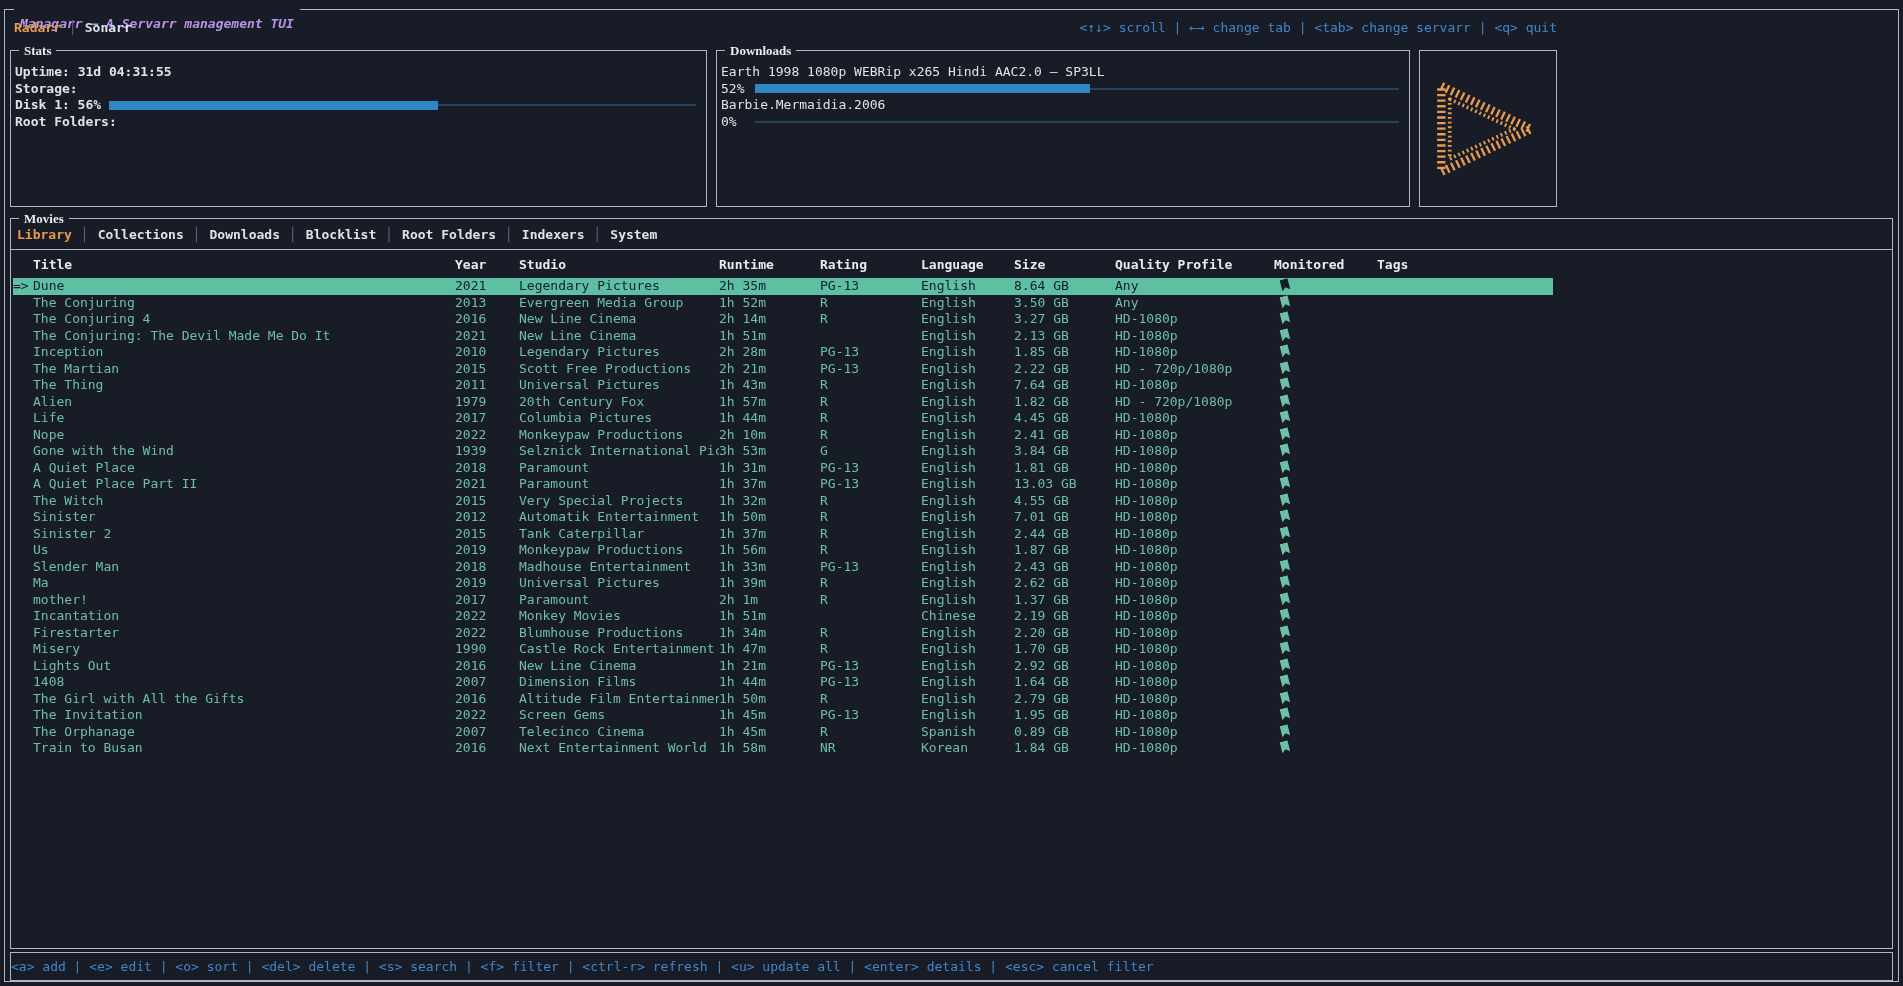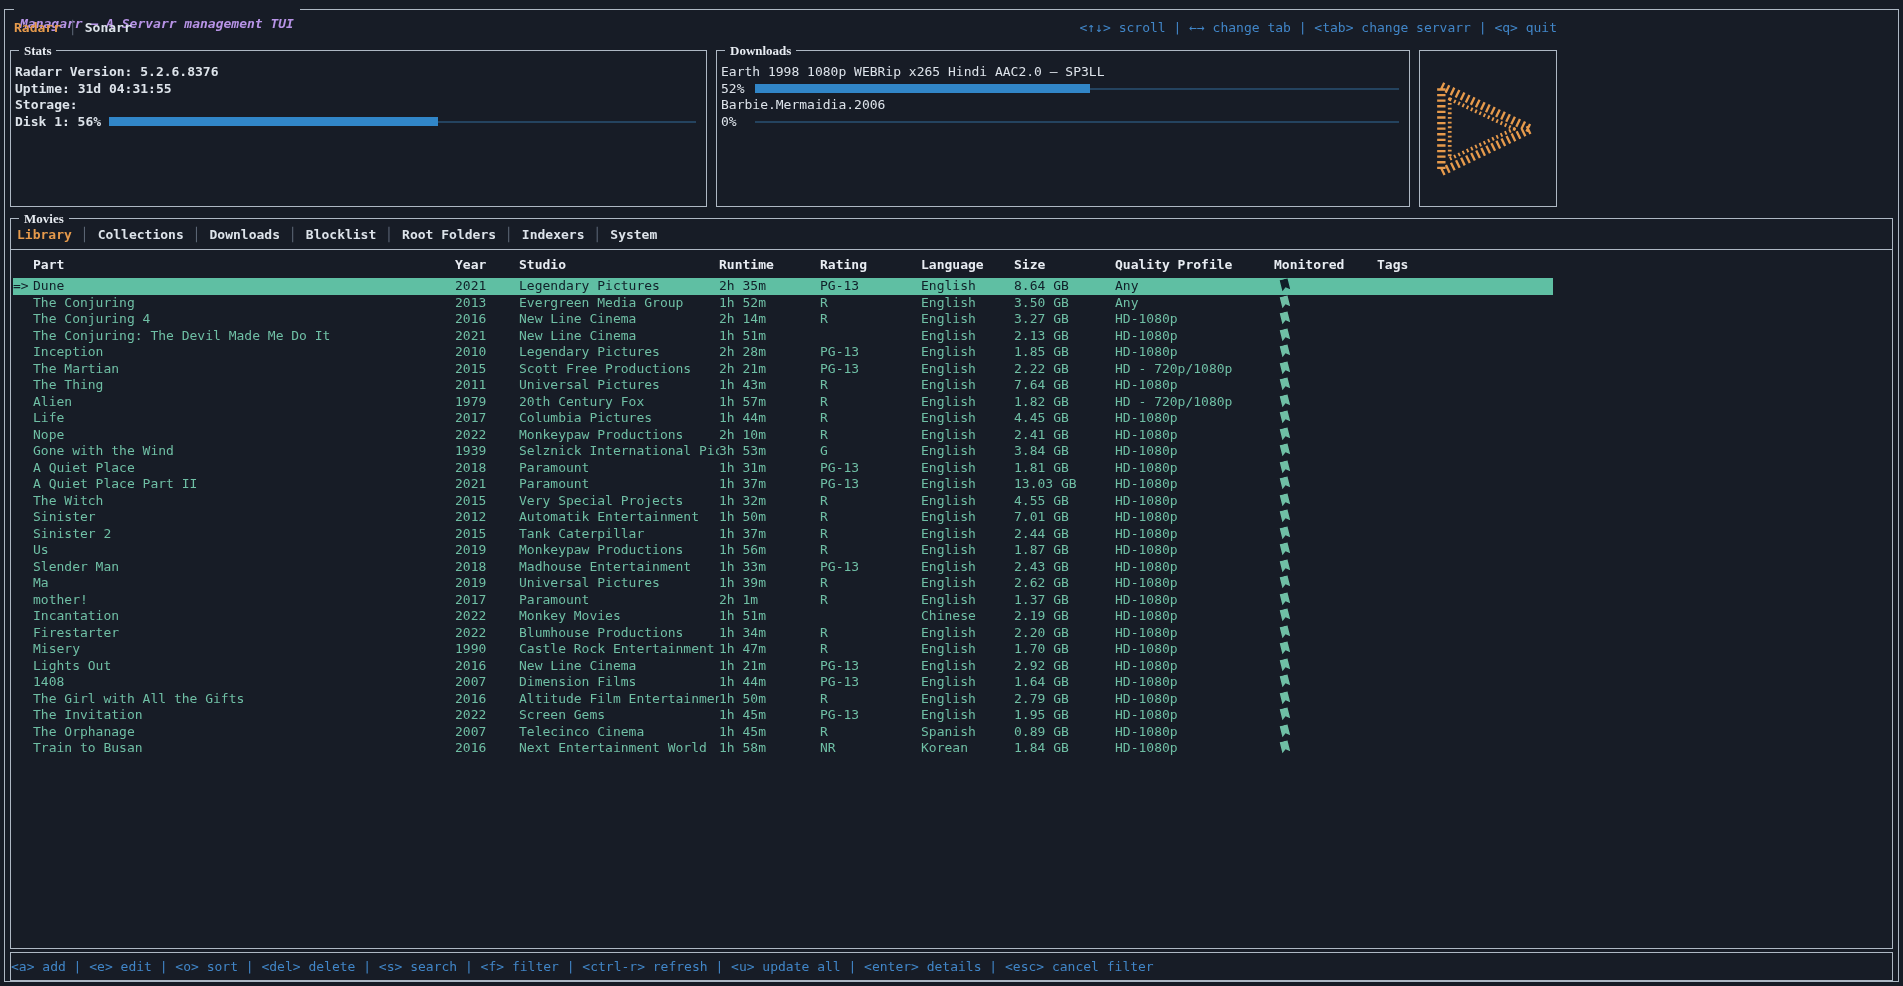--- a/index.html
+++ b/index.html
@@ -92,27 +92,27 @@
 <div class="page">
   <div class="frame"></div>
 
   <div class="app-title">Managarr – A Servarr management TUI</div>
   <div class="tabs-row"><span class="tab active">Radarr</span><span class="sep">│</span><span class="tab">Sonarr</span></div>
   <div class="help-top">&lt;↑↓&gt; scroll | ←→ change tab | &lt;tab&gt; change servarr | &lt;q&gt; quit</div>
 
   <div class="panel stats">
     <span class="panel-title">Stats</span>
     <div class="panel-body">
-      <div class="line"><span class="b">Radarr Version:</span> <span>5.2.6.8376</span></div>
       <div class="line"><span class="b">Uptime:</span> <span>31d 04:31:55</span></div>
       <div class="line">Storage:</div>
       <div class="line gauge-line">
         <span>Disk 1: 56%</span>
         <span class="gauge"><span class="fill" style="width: 56%;"></span></span>
       </div>
+      <div class="line">Root Folders:</div>
     </div>
   </div>
 
   <div class="panel downloads">
     <span class="panel-title">Downloads</span>
     <div class="panel-body">
         <div class="line">Earth 1998 1080p WEBRip x265 Hindi AAC2.0 – SP3LL</div>
         <div class="line gauge-line"><span class="pct">52%</span><span class="gauge"><span class="fill" style="width: 52%;"></span></span></div>
         <div class="line">Barbie.Mermaidia.2006</div>
         <div class="line gauge-line"><span class="pct">0%</span><span class="gauge"><span class="fill" style="width: 0%;"></span></span></div>
@@ -124,21 +124,21 @@
       <path d="M10 6 L106 52 L10 98 Z" fill="none" stroke="currentColor" stroke-width="9" stroke-dasharray="2.5 3.5" stroke-linejoin="round"></path>
       <path d="M19 20 L88 52 L19 84 Z" fill="none" stroke="currentColor" stroke-width="4" stroke-dasharray="2 3" stroke-linejoin="round"></path>
     </svg>
   </div>
 
   <div class="panel movies">
     <span class="panel-title">Movies</span>
     <div class="movies-tabs"><span class="tab active">Library</span><span class="sep">│</span><span class="tab">Collections</span><span class="sep">│</span><span class="tab">Downloads</span><span class="sep">│</span><span class="tab">Blocklist</span><span class="sep">│</span><span class="tab">Root Folders</span><span class="sep">│</span><span class="tab">Indexers</span><span class="sep">│</span><span class="tab">System</span></div>
     <div class="thead">
         <span class="tcell"></span>
-        <span class="tcell">Part</span>
+        <span class="tcell">Title</span>
         <span class="tcell">Year</span>
         <span class="tcell">Studio</span>
         <span class="tcell">Runtime</span>
         <span class="tcell">Rating</span>
         <span class="tcell">Language</span>
         <span class="tcell">Size</span>
         <span class="tcell">Quality Profile</span>
         <span class="tcell">Monitored</span>
         <span class="tcell">Tags</span>
       </div>

